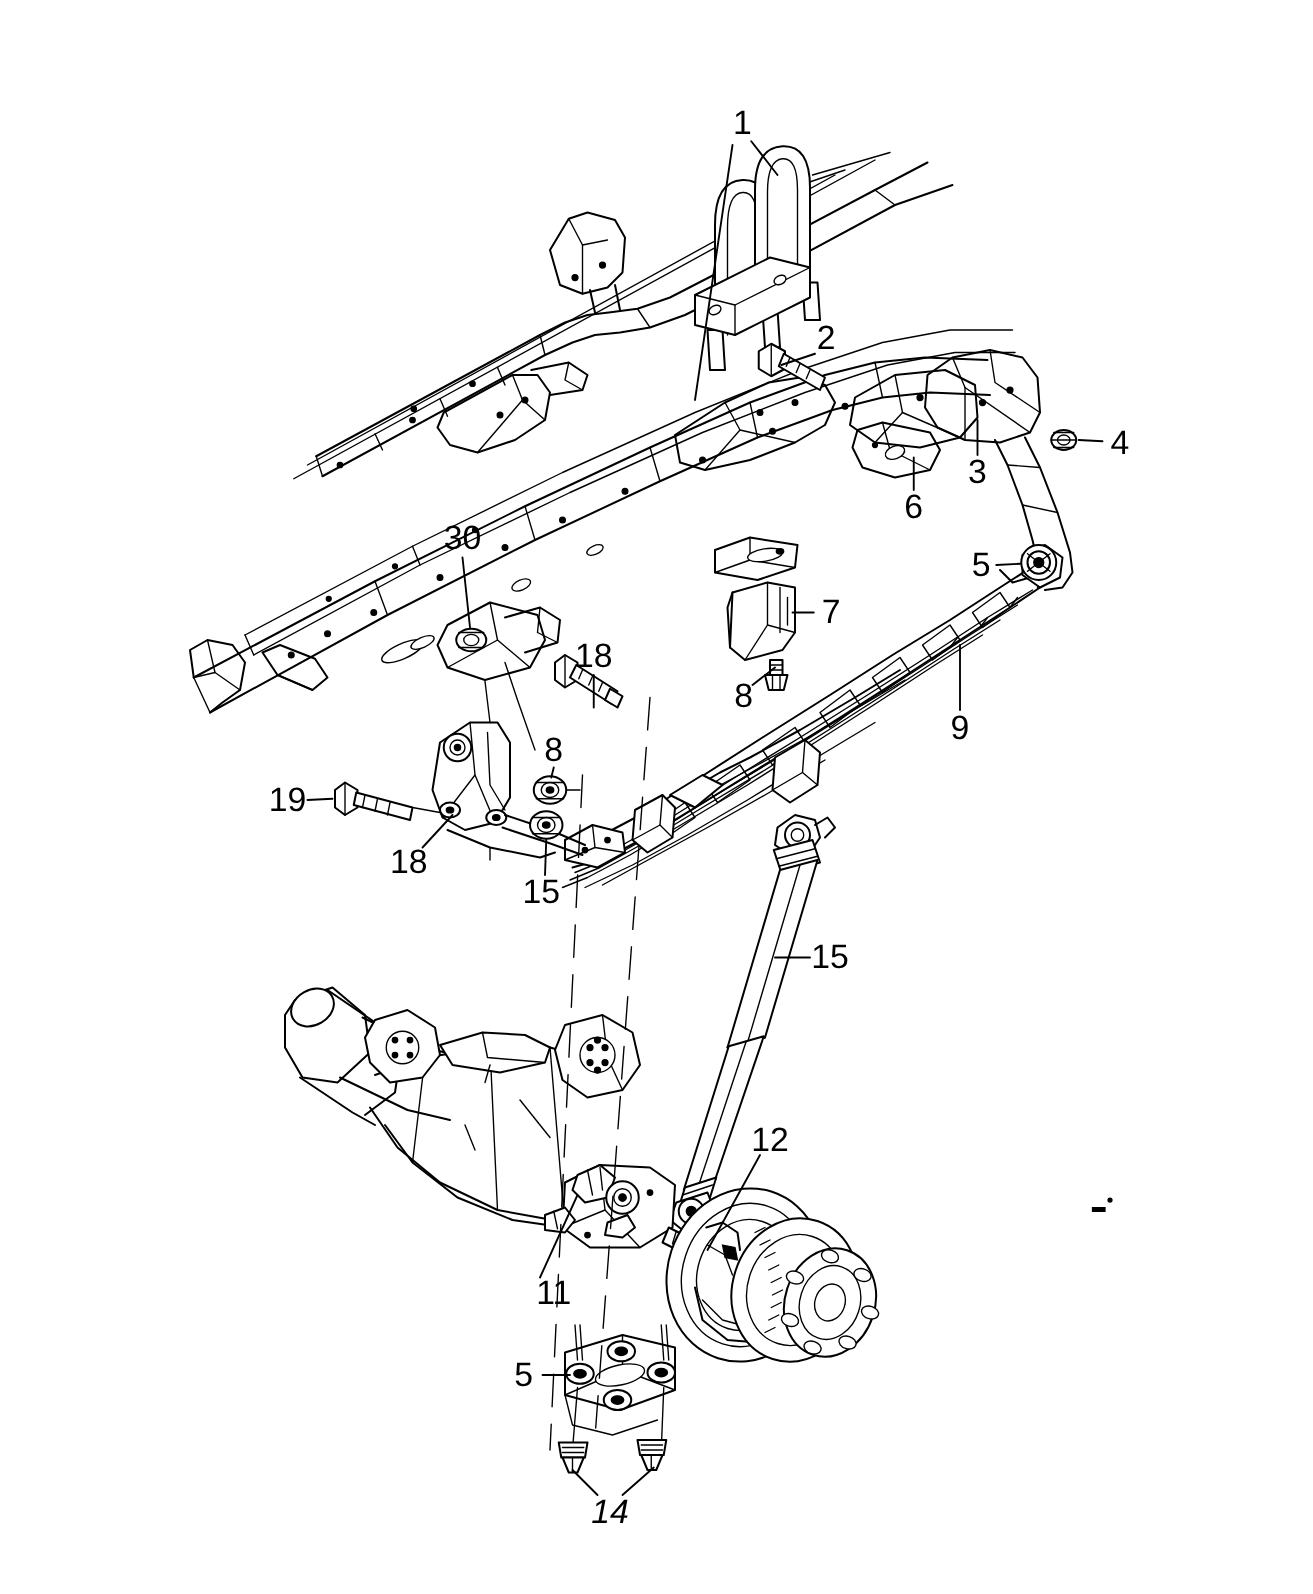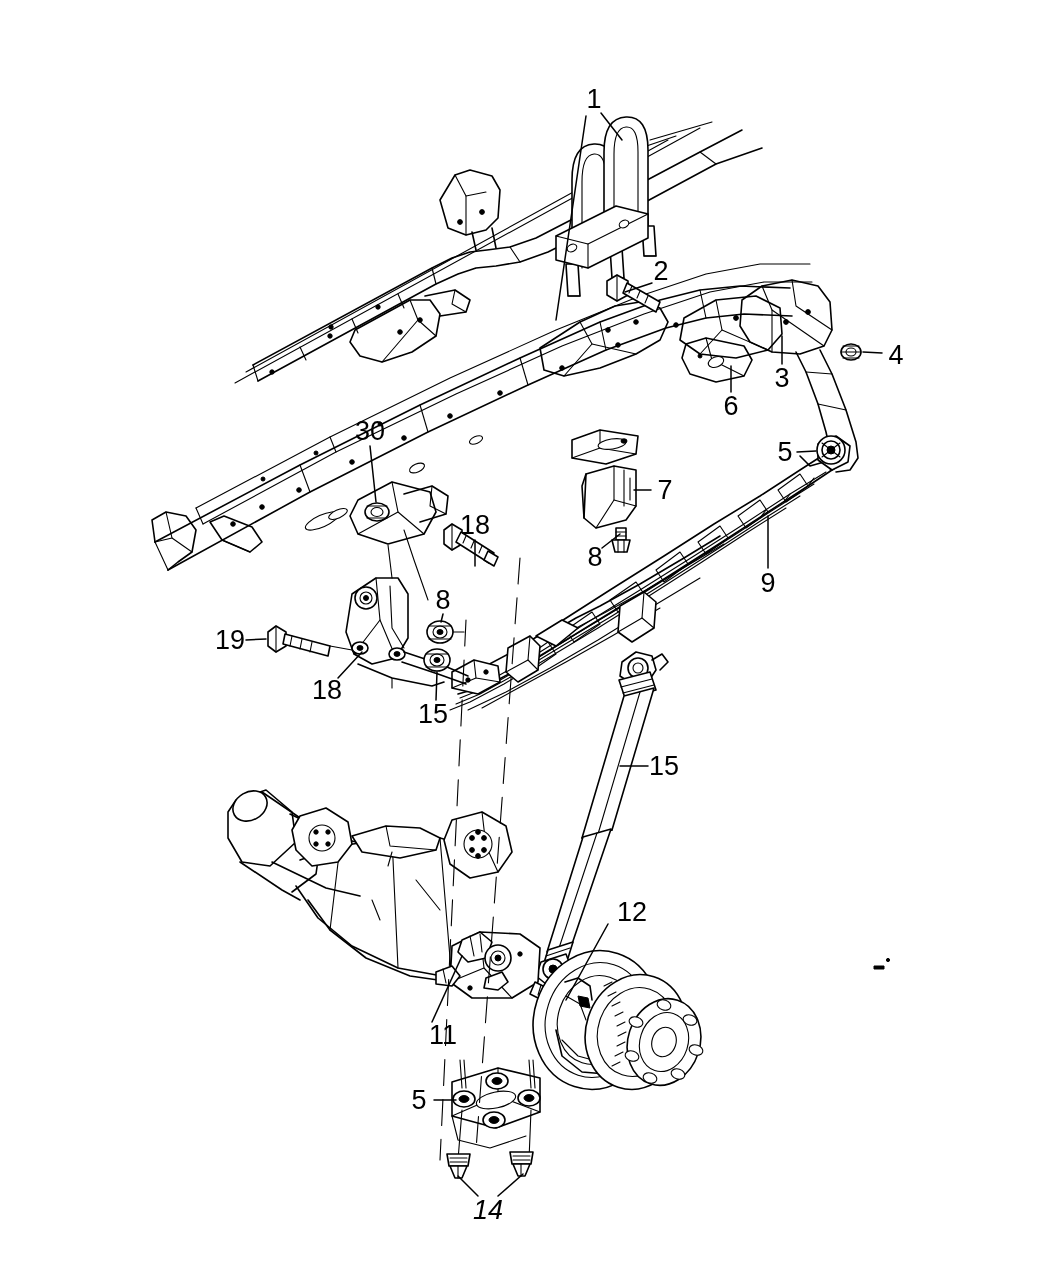--- a/index.html
+++ b/index.html
@@ -575,21 +575,21 @@
   <div class="callout-num" style="left:661px; top:271px;">2</div>
   <div class="callout-num" style="left:782px; top:378px;">3</div>
   <div class="callout-num" style="left:896px; top:355px;">4</div>
   <div class="callout-num" style="left:785px; top:452px;">5</div>
   <div class="callout-num" style="left:731px; top:406px;">6</div>
   <div class="callout-num" style="left:665px; top:490px;">7</div>
   <div class="callout-num" style="left:595px; top:557px;">8</div>
   <div class="callout-num" style="left:768px; top:583px;">9</div>
   <div class="callout-num" style="left:664px; top:766px;">15</div>
   <div class="callout-num" style="left:443px; top:1035px;">11</div>
-  <div class="callout-num" style="left:616px; top:912px;margin-left:16px;">12</div>
+  <div class="callout-num" style="left:616px; top:912px;">12</div>
   <div class="callout-num" style="left:419px; top:1100px;">5</div>
   <div class="callout-num" style="left:488px; top:1210px;font-style:italic;">14</div>
   <div class="callout-num" style="left:475px; top:525px;">18</div>
   <div class="callout-num" style="left:433px; top:714px;">15</div>
   <div class="callout-num" style="left:443px; top:600px;">8</div>
   <div class="callout-num" style="left:327px; top:690px;">18</div>
   <div class="callout-num" style="left:230px; top:640px;text-align:center;">19</div>
   <div class="callout-num" style="left:370px; top:431px;">30</div>
 
 </div>

